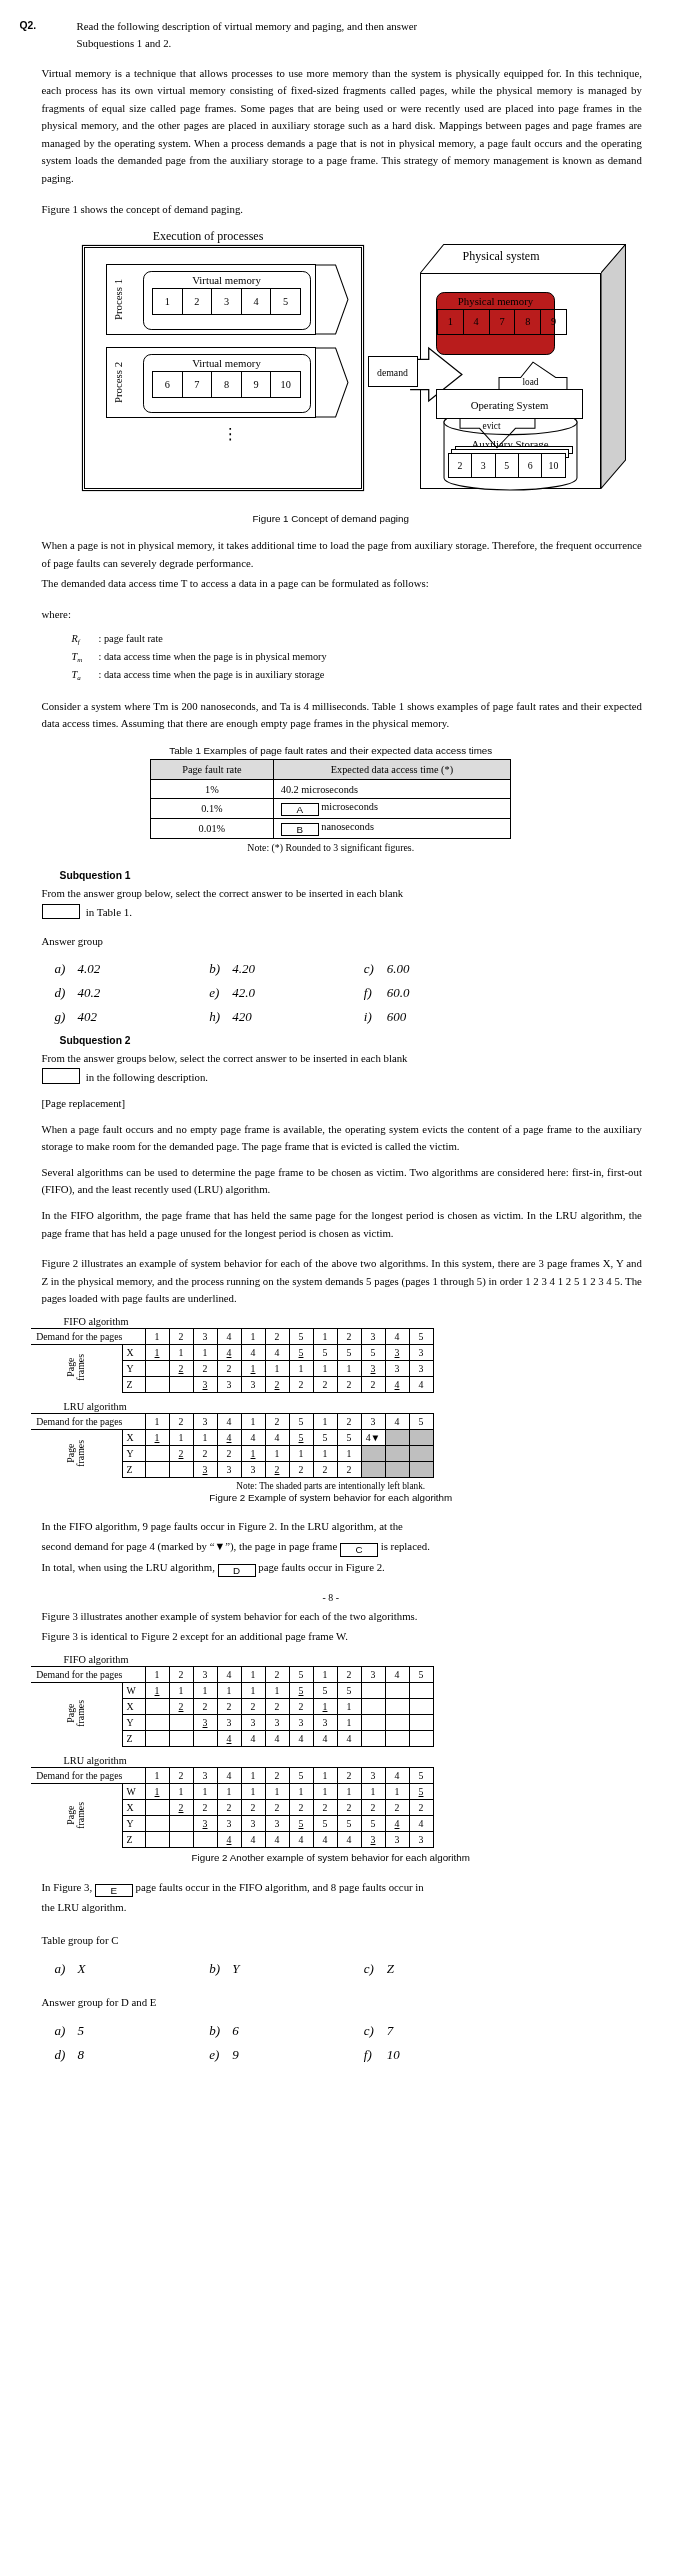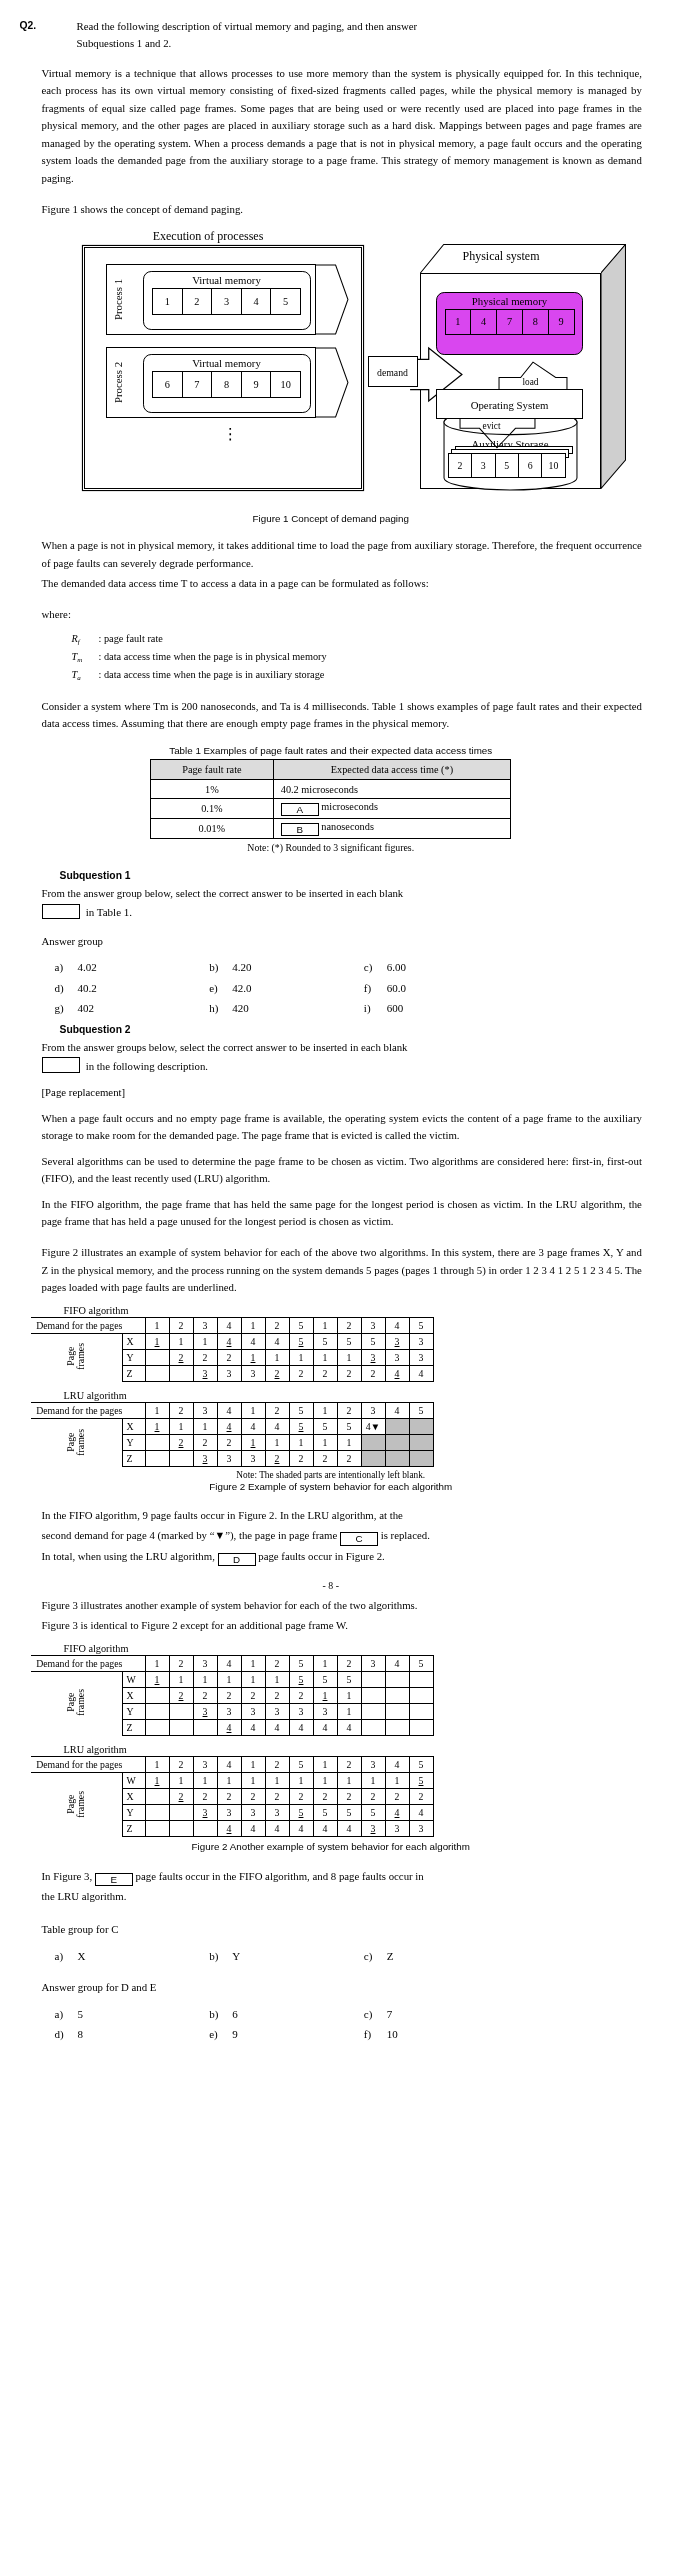--- a/index.html
+++ b/index.html
@@ -103,22 +103,23 @@
     background:#fff;
     font-family:"Liberation Sans", sans-serif;
   }
   .blank.tall{ height:15.5px; line-height:13.4px; }
   .blank-line{ margin:1px 0 0 26px; }
 
   
   .ansgroup{
     margin:7.2px 0 0 39px;
     width:464px;
-    font-size:11px;
+    font-size:13px;
     line-height:1.85;
+    font-style:italic;
   }
   .ansgroup .row{ display:flex; }
   .ansgroup .cell{ width:155px; }
   .ansgroup .k{ display:inline-block; width:23px; }
 
   
   .fig1wrap{
     margin:19.6px 0 0 0;
     position:relative;
     height:268px;
@@ -213,23 +214,23 @@
   }
   .psys .side{
     position:absolute; left:181px; top:0; width:25px; height:245px;
   }
   .psys-title{
     position:absolute; left:43px; top:5.2px;
     font-size:12px; z-index:6;
   }
   .pm{
     position:absolute; left:16.5px; top:48px;
-    width:147px; height:63px;
+    width:119px; height:63px;
     border:1px solid #000; border-radius:8.2px;
-    background:#d946ef; z-index:4;
+    background:#b91c1c; z-index:4;
   }
   .pm .vmt{ text-align:center; font-size:10.8px; margin-top:2.1px; }
   .pm .cells{ width:130px; }
   .pm .cells div{ height:24px; line-height:24px; }
 
   .os{
     position:absolute; left:16.5px; top:145px;
     width:147px; height:30px;
     border:1px solid #000; background:#fff;
     font-size:10.8px; text-align:center; line-height:30px; z-index:5;

